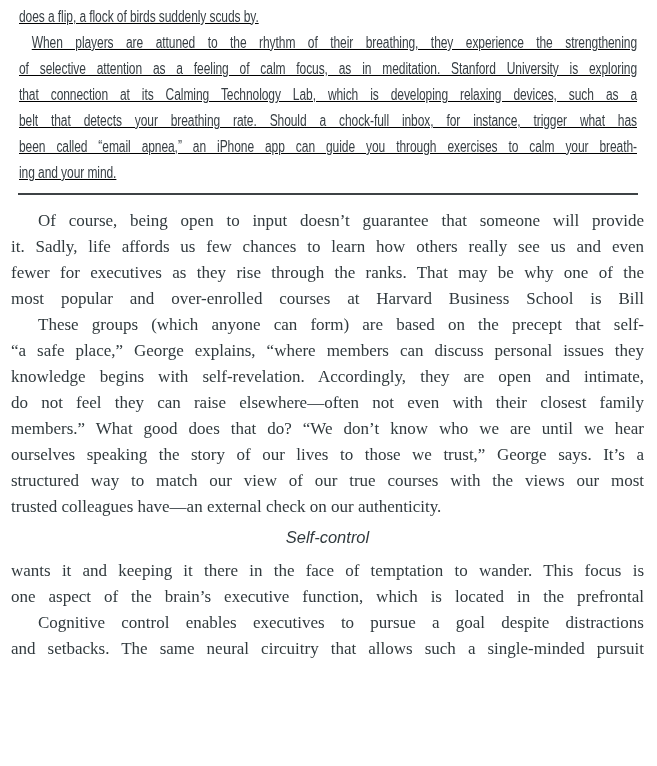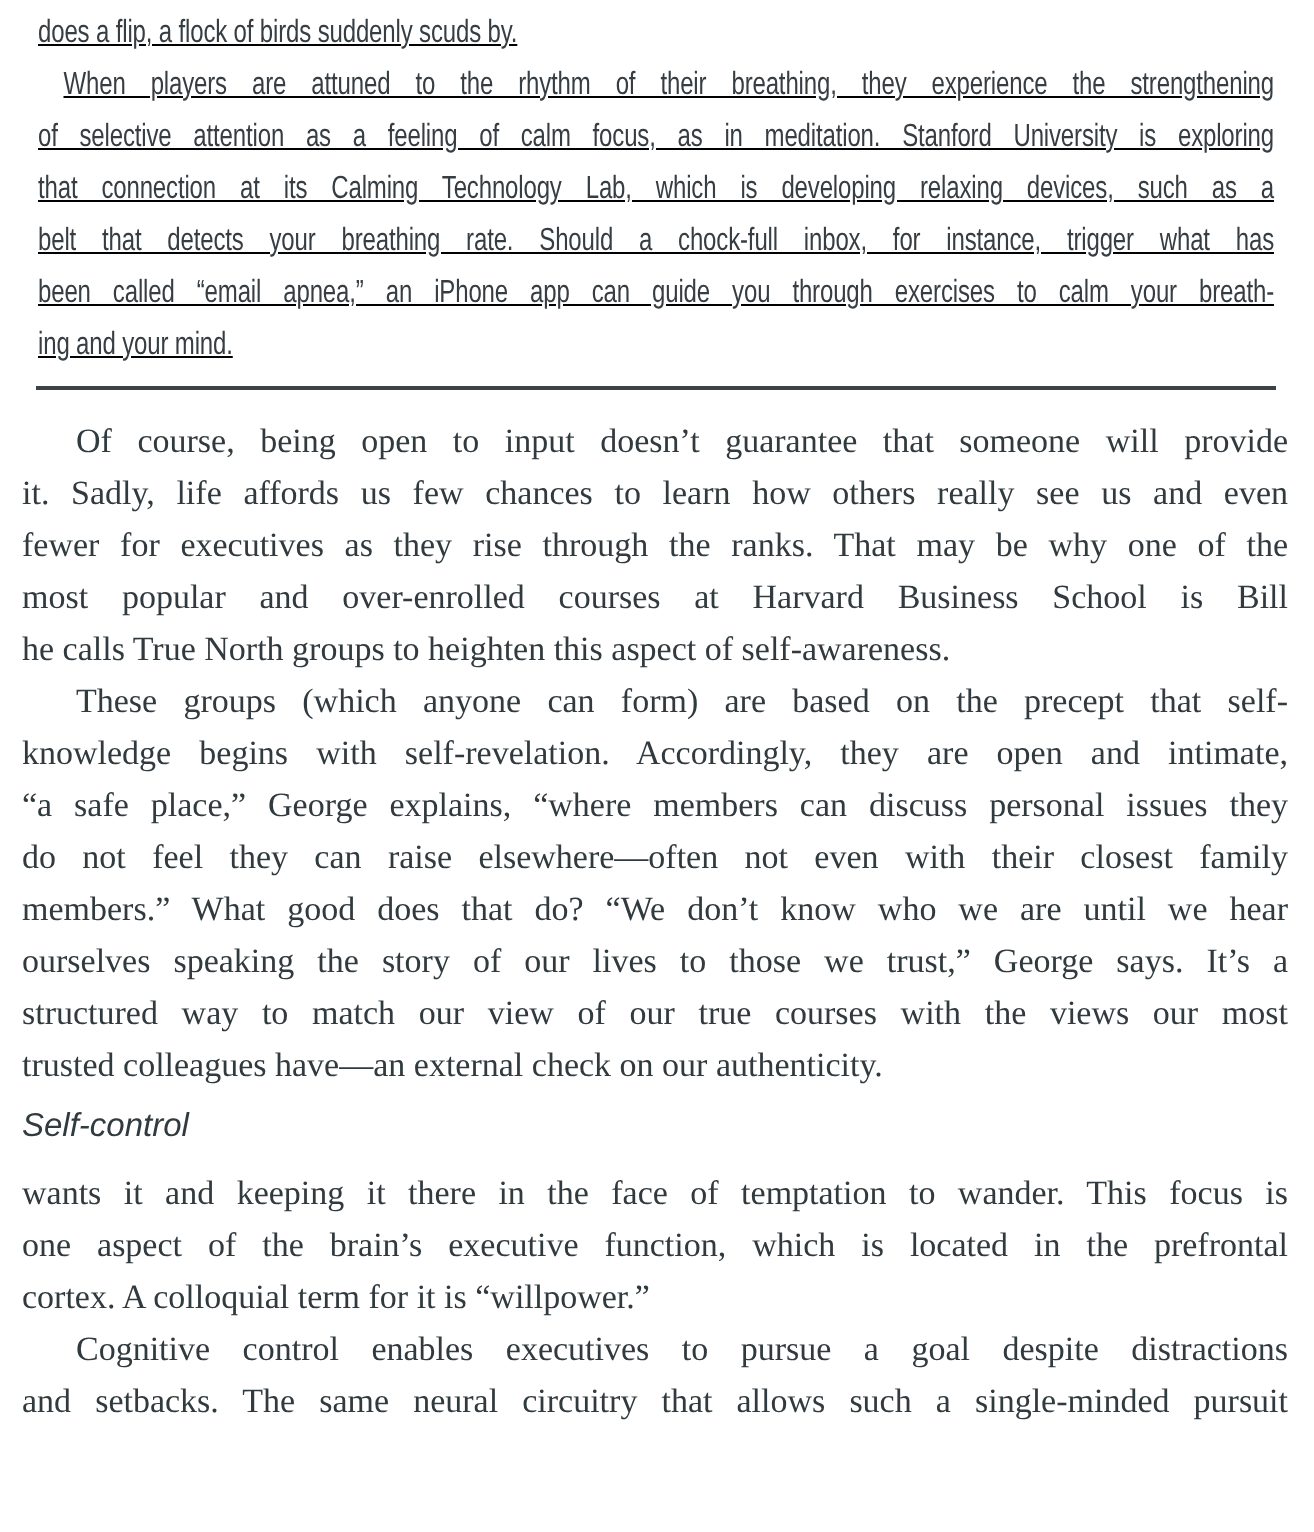--- a/index.html
+++ b/index.html
@@ -55,21 +55,21 @@
     text-align: justify;
     text-align-last: justify;
     white-space: normal;
   }
   .ln.end { text-align-last: left; }
   .ind-a { text-indent: 17px; }   
   .ind-b { text-indent: 27px; }   
 
   .section-heading {
     margin: 4px 0 8px 0;
-    text-align: left;
+    text-align: center;
     font-family: "Liberation Sans", sans-serif;
     font-style: italic;
     font-weight: normal;
     font-size: 16.5px;
     line-height: 26px;
     color: #313a3e;
   }
 </style>
 </head>
 <body>
@@ -93,40 +93,38 @@
   </div>
 
   <hr class="divider">
 
   <div class="bottom-panel">
     <div>
       <div class="ln ind-b">Of course, being open to input doesn’t guarantee that someone will provide</div>
       <div class="ln">it. Sadly, life affords us few chances to learn how others really see us and even</div>
       <div class="ln">fewer for executives as they rise through the ranks. That may be why one of the</div>
       <div class="ln">most popular and over-enrolled courses at Harvard Business School is Bill</div>
-      <div class="ln end">he calls True North groups to heighten this aspect of self-awareness.</div>
     </div>
 
     <div>
       <div class="ln ind-b">These groups (which anyone can form) are based on the precept that self-</div>
+      <div class="ln">“a safe place,” George explains, “where members can discuss personal issues they</div>
       <div class="ln">knowledge begins with self-revelation. Accordingly, they are open and intimate,</div>
-      <div class="ln">“a safe place,” George explains, “where members can discuss personal issues they</div>
       <div class="ln">do not feel they can raise elsewhere—often not even with their closest family</div>
       <div class="ln">members.” What good does that do? “We don’t know who we are until we hear</div>
       <div class="ln">ourselves speaking the story of our lives to those we trust,” George says. It’s a</div>
       <div class="ln">structured way to match our view of our true courses with the views our most</div>
       <div class="ln end">trusted colleagues have—an external check on our authenticity.</div>
     </div>
 
     <div class="section-heading">Self-control</div>
 
     <div>
       <div class="ln">wants it and keeping it there in the face of temptation to wander. This focus is</div>
       <div class="ln">one aspect of the brain’s executive function, which is located in the prefrontal</div>
-      <div class="ln end">cortex. A colloquial term for it is “willpower.”</div>
     </div>
 
     <div>
       <div class="ln ind-b">Cognitive control enables executives to pursue a goal despite distractions</div>
       <div class="ln">and setbacks. The same neural circuitry that allows such a single-minded pursuit</div>
     </div>
   </div>
 
 </div>
 

